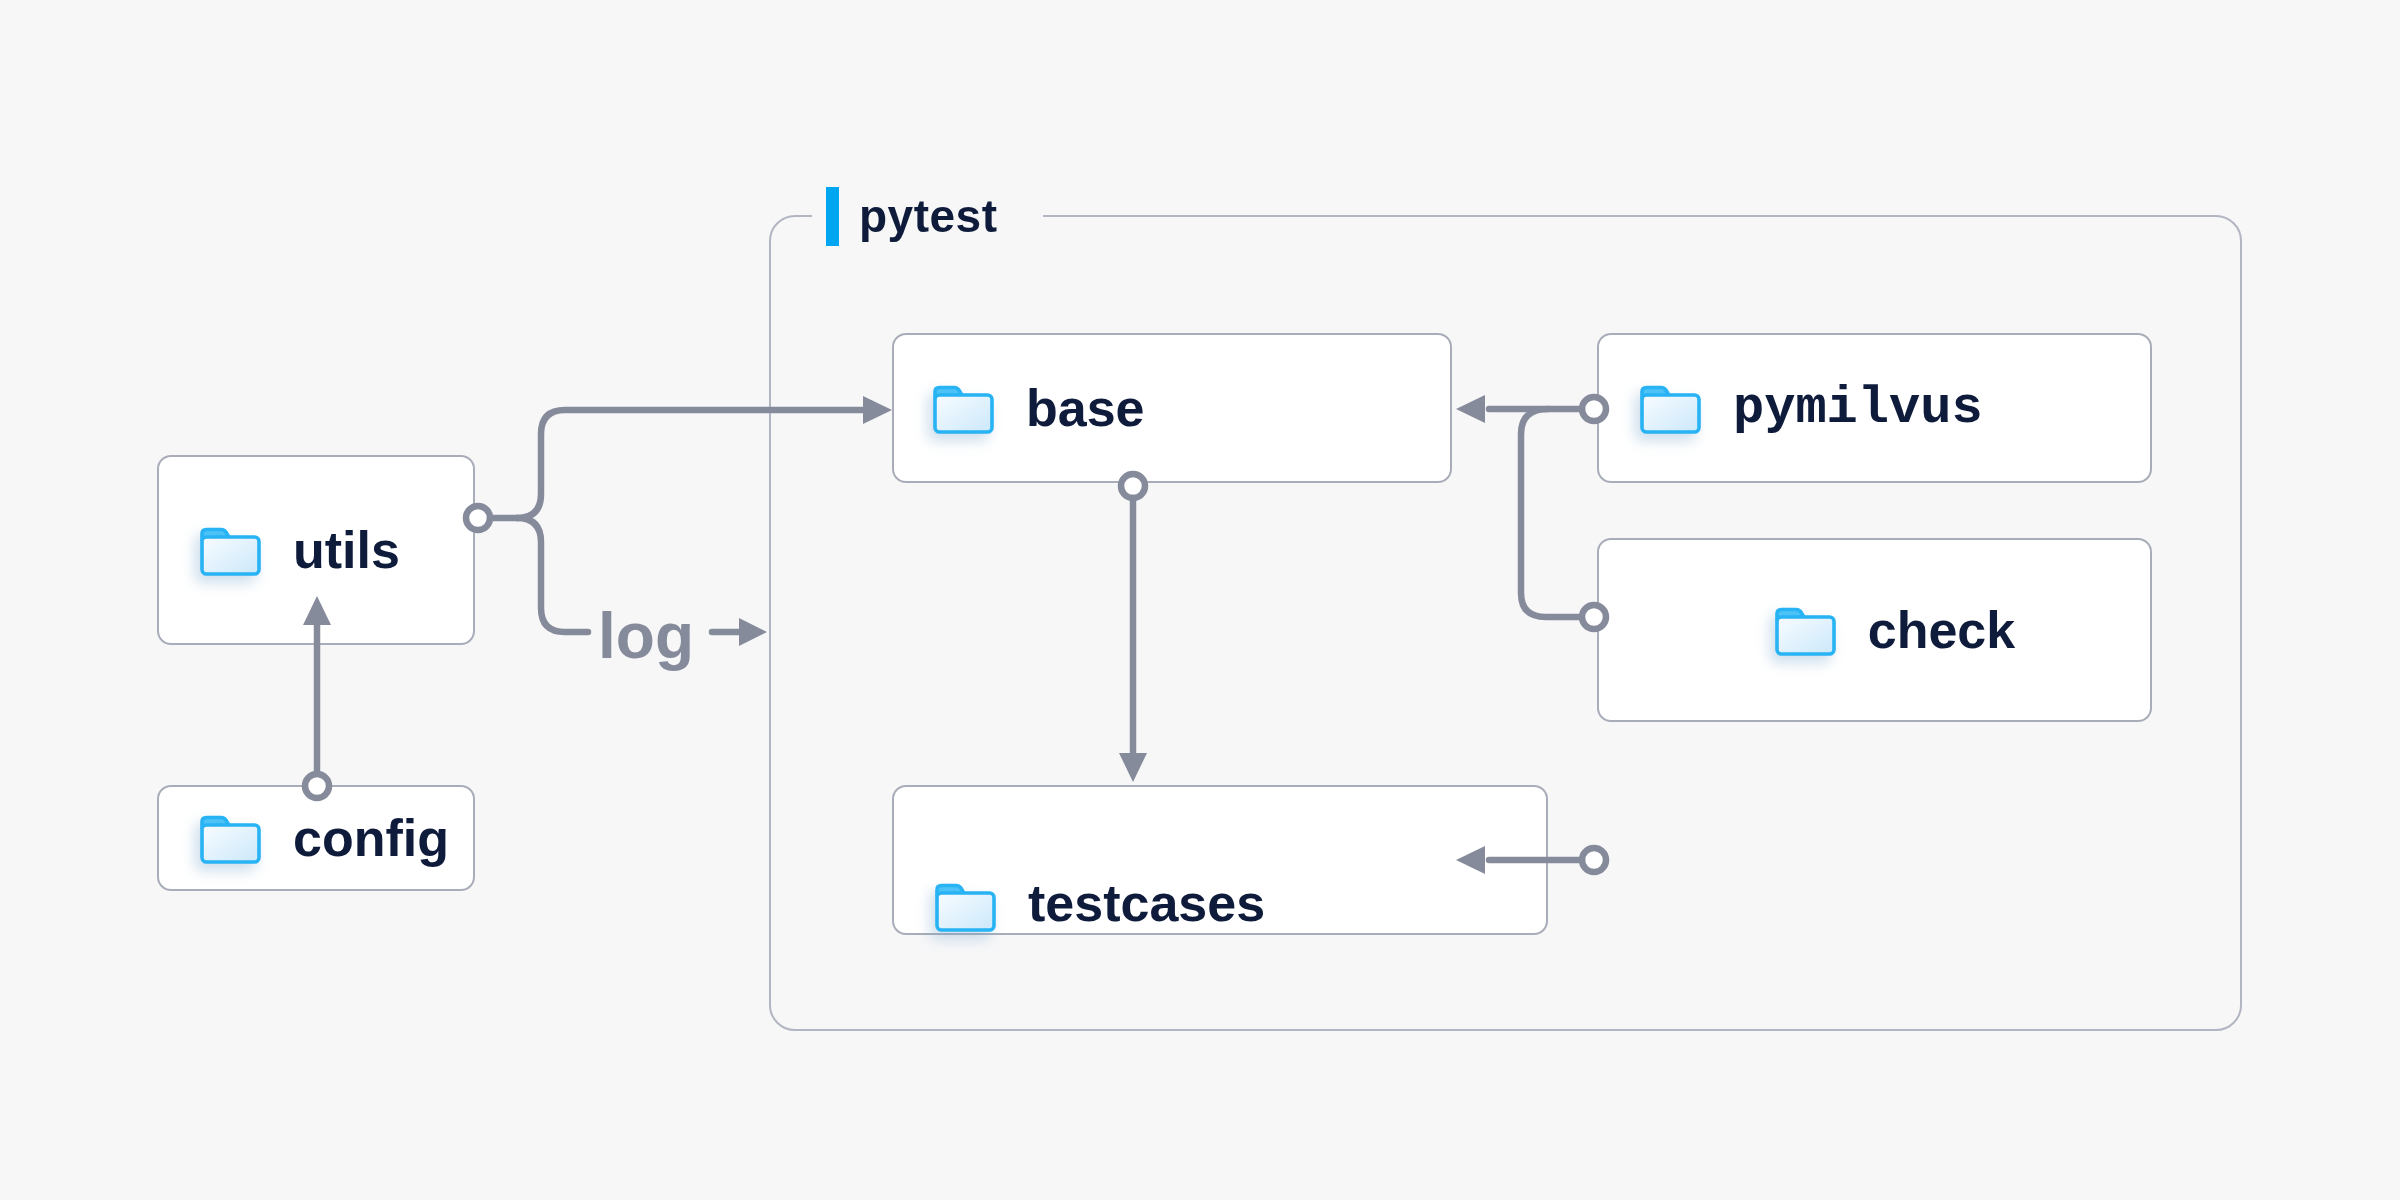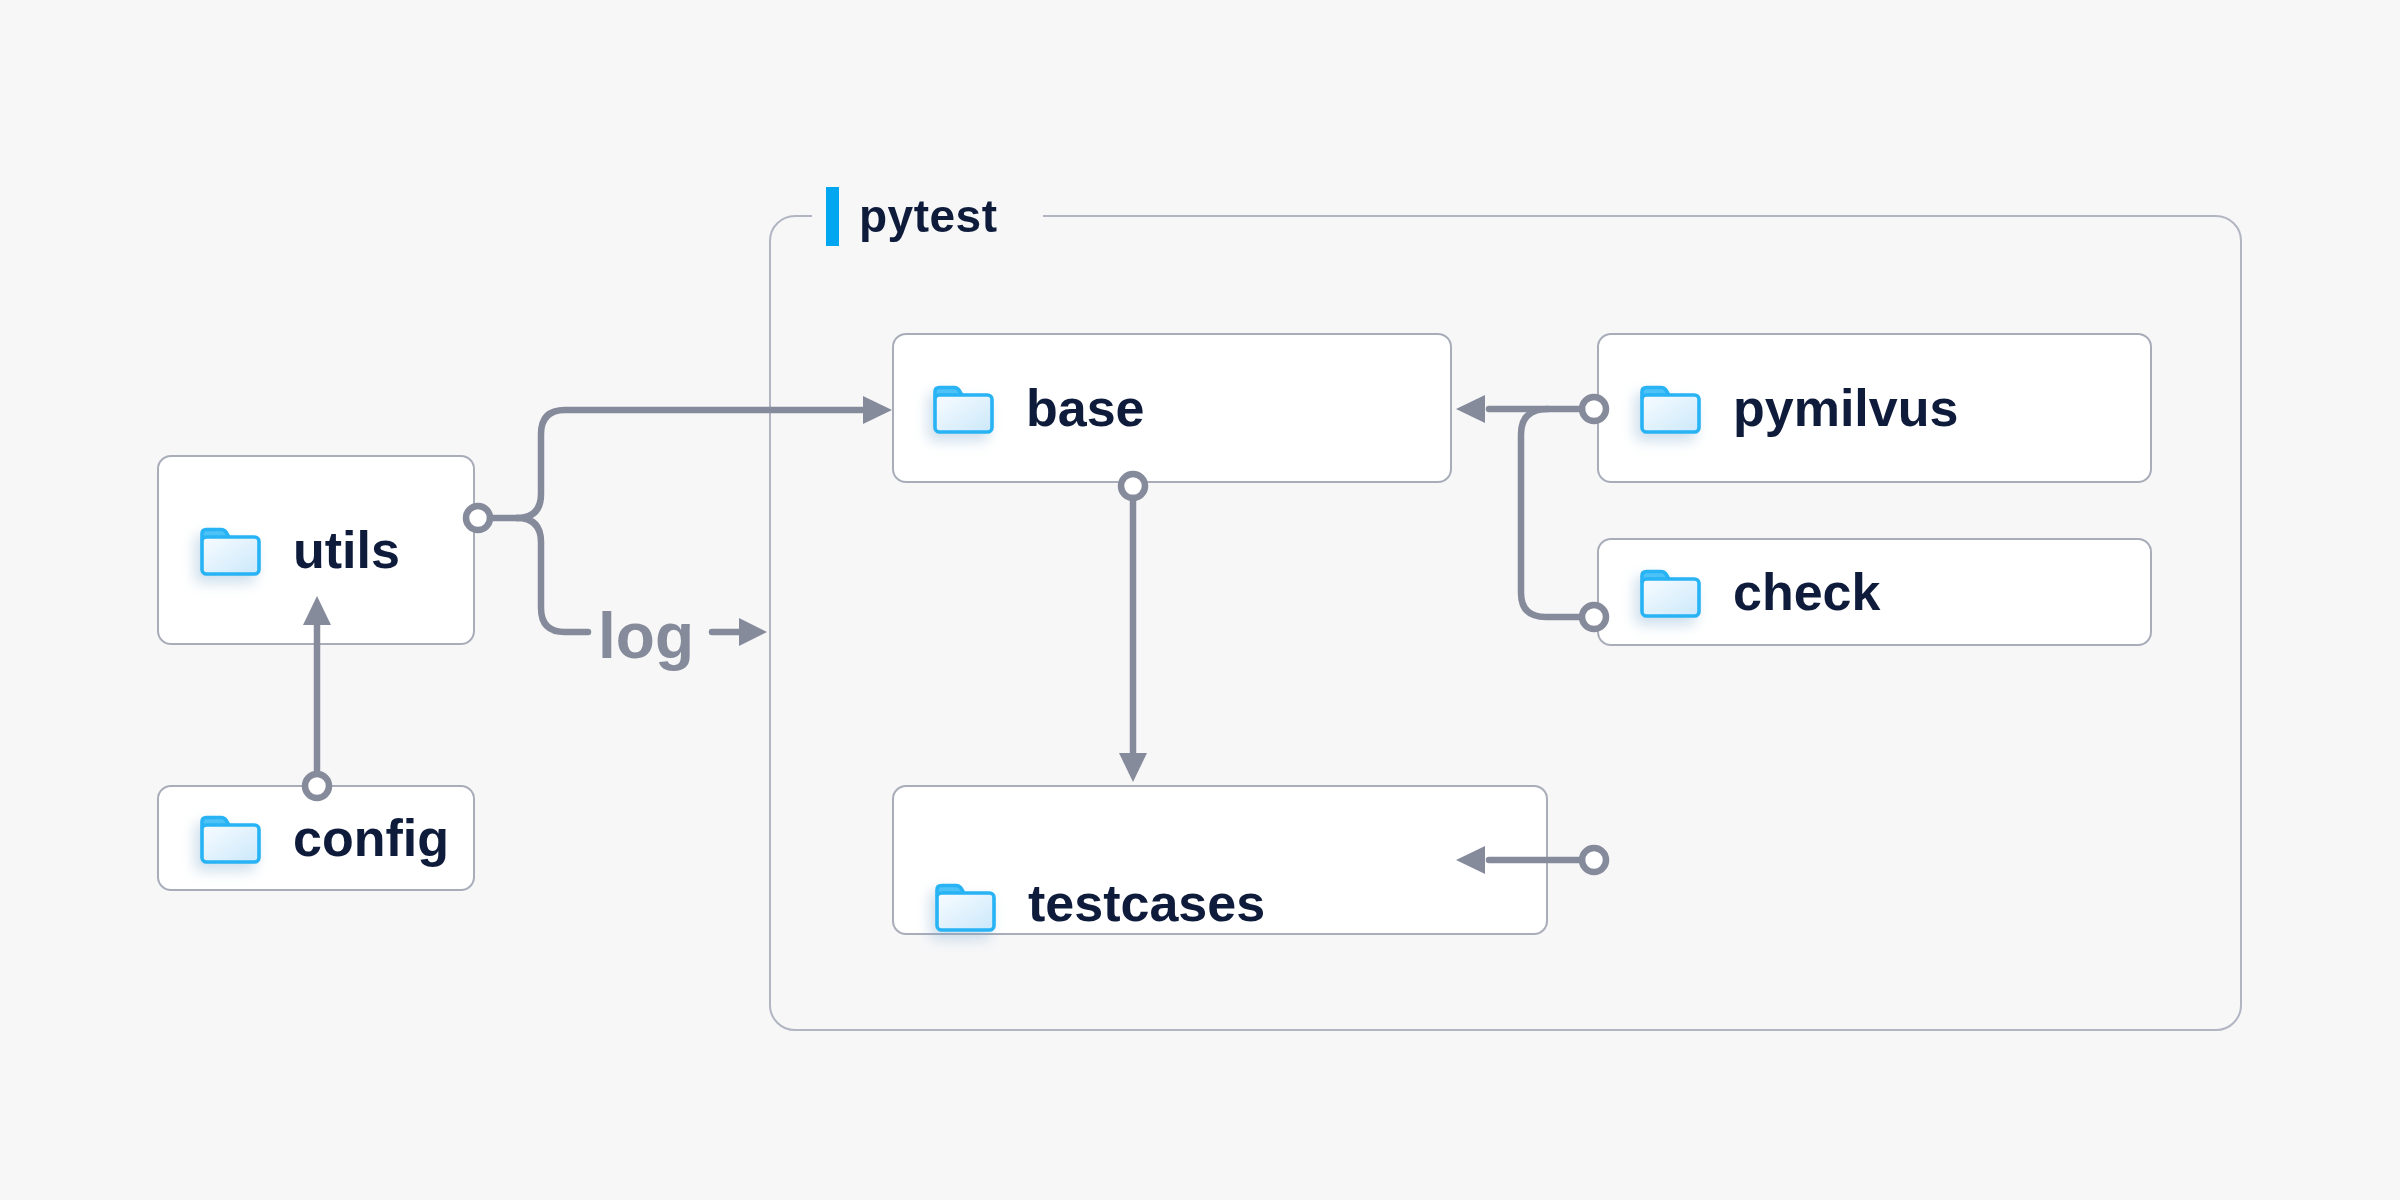--- a/index.html
+++ b/index.html
@@ -17,22 +17,22 @@
   .node { position:absolute; background:#ffffff; border:2.5px solid #a9adb9; border-radius:14px;
           display:flex; align-items:center; padding-left:38px; gap:30px; z-index:2; }
   .node .label { font-size:52px; font-weight:bold; color:#0e1b3b; }
   .folder { width:66px; height:54px; flex:0 0 auto;
             filter:drop-shadow(-5px 7px 7px rgba(110,160,200,.35)); }
 
   #node-utils     { left:157px;  top:455px; width:318px; height:190px; }
   #node-config    { left:157px;  top:785px; width:318px; height:106px; }
   #node-base      { left:892px;  top:333px; width:560px; height:150px;padding-left:36px; }
   #node-testcases { left:892px;  top:785px; width:656px; height:150px;align-items:flex-end; }
-  #node-pymilvus  { left:1597px; top:333px; width:555px; height:150px; }
-  #node-check     { left:1597px; top:538px; width:555px; height:108px; }
+  #node-pymilvus  { left:1597px; top:333px; width:555px; height:150px;font-family:Liberation Mono, monospace; }
+  #node-check     { left:1597px; top:538px; width:555px; height:184px;justify-content:center; }
   #node-common    { left:1597px; top:785px; width:555px; height:150px; }
 
   .edges { position:absolute; inset:0; width:2400px; height:1200px; z-index:4; pointer-events:none; }
   .edge { stroke:#868b9c; stroke-width:6.5; fill:none; stroke-linecap:round; }
   .head { fill:#868b9c; stroke:none; }
   .port { fill:#ffffff; stroke:#868b9c; stroke-width:6.5; }
 
   .log-label { position:absolute; left:592px; top:599px; width:108px; text-align:center;
                font-size:64px; font-weight:bold; color:#868b9c; z-index:4; }
 </style>

